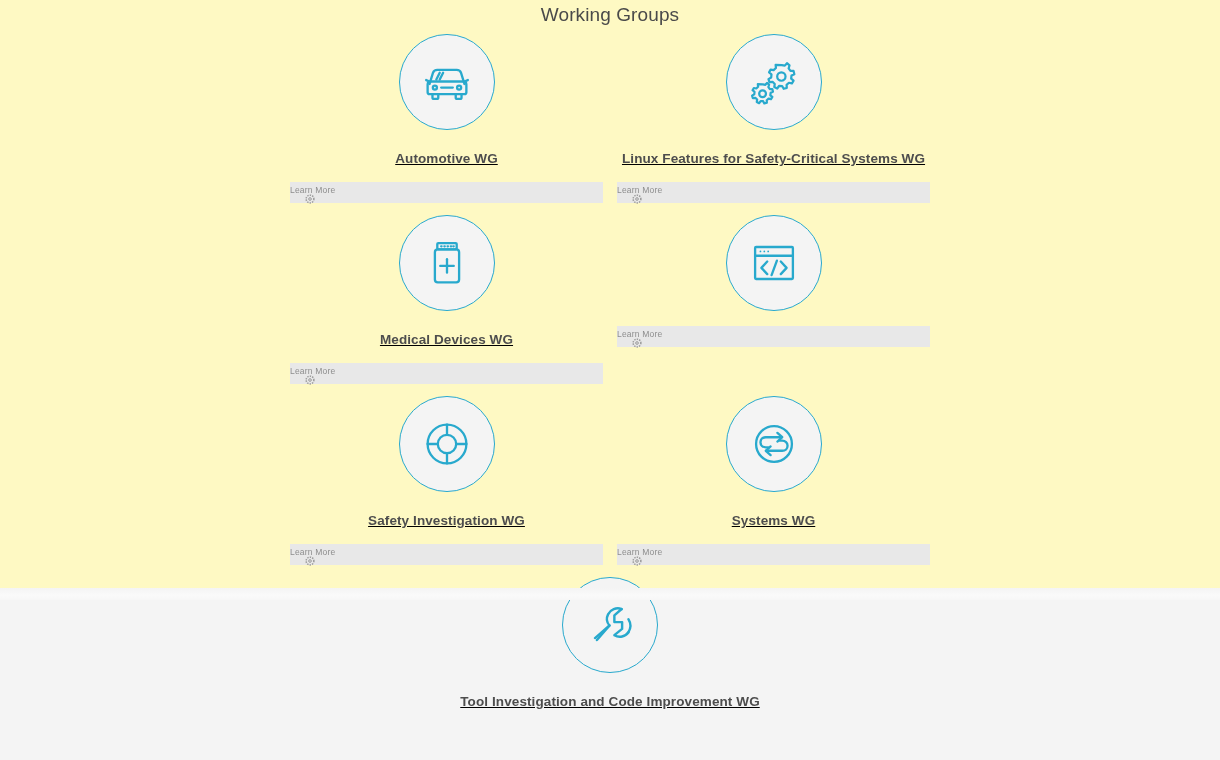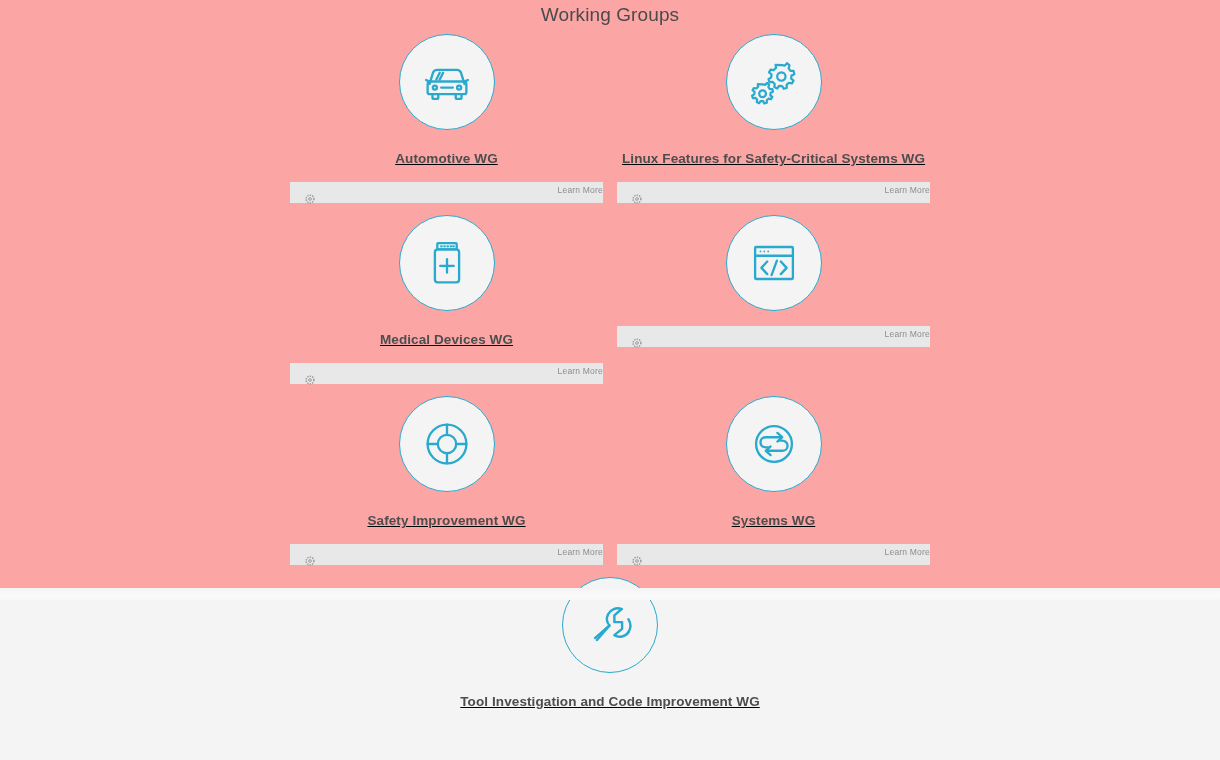--- a/index.html
+++ b/index.html
@@ -11,21 +11,21 @@
     height: 760px;
     background: #f4f4f4;
     font-family: "Liberation Sans", sans-serif;
     overflow: hidden;
     position: relative;
   }
   #page-root {
     width: 1220px;
     height: 600px;
     position: relative;
-    background: #fca5a5;
+    background: #fef9c3;
   }
   .page-title {
     position: absolute;
     top: 0;
     left: 0;
     width: 1220px;
     text-align: center;
     font-size: 19px;
     line-height: 30px;
     color: #4a4a4a;
@@ -81,21 +81,21 @@
     width: 313px;
     height: 21px;
     background: #e8e8e8;
     position: relative;
   }
   .learn-label {
     position: absolute;
     top: 3px;
     left: 0;
     width: 100%;
-    text-align: right;
+    text-align: left;
     font-size: 8.5px;
     color: #8d8d8d;
     letter-spacing: 0.2px;
   }
   .spinner-icon {
     position: absolute;
     left: 15px;
     top: 12px;
     width: 10px;
     height: 10px;
@@ -227,21 +227,21 @@
         <div class="icon-circle">
           <svg width="62" height="62" viewBox="0 0 64 64" fill="none" stroke="#28a9cd" stroke-width="2.4" stroke-linecap="round" stroke-linejoin="round">
             <circle cx="32" cy="32" r="20"></circle>
             <circle cx="32" cy="32" r="9.5"></circle>
             <line x1="32" y1="12" x2="32" y2="22.5"></line>
             <line x1="32" y1="41.5" x2="32" y2="52"></line>
             <line x1="12" y1="32" x2="22.5" y2="32"></line>
             <line x1="41.5" y1="32" x2="52" y2="32"></line>
           </svg>
         </div>
-        <div class="wg-title">Safety Improvement WG</div>
+        <div class="wg-title">Safety Investigation WG</div>
         <div class="learn-bar">
           <div class="learn-label">Learn More</div>
           <svg class="spinner-icon" viewBox="0 0 16 16">
             <circle cx="8" cy="8" r="6.2" fill="none" stroke="#9a9a9a" stroke-width="2.4" stroke-dasharray="2.2 1.8"></circle>
             <circle cx="8" cy="8" r="2.1" fill="none" stroke="#9a9a9a" stroke-width="1.6"></circle>
           </svg>
         </div>
       </div>
 
       <div class="wg-card">

